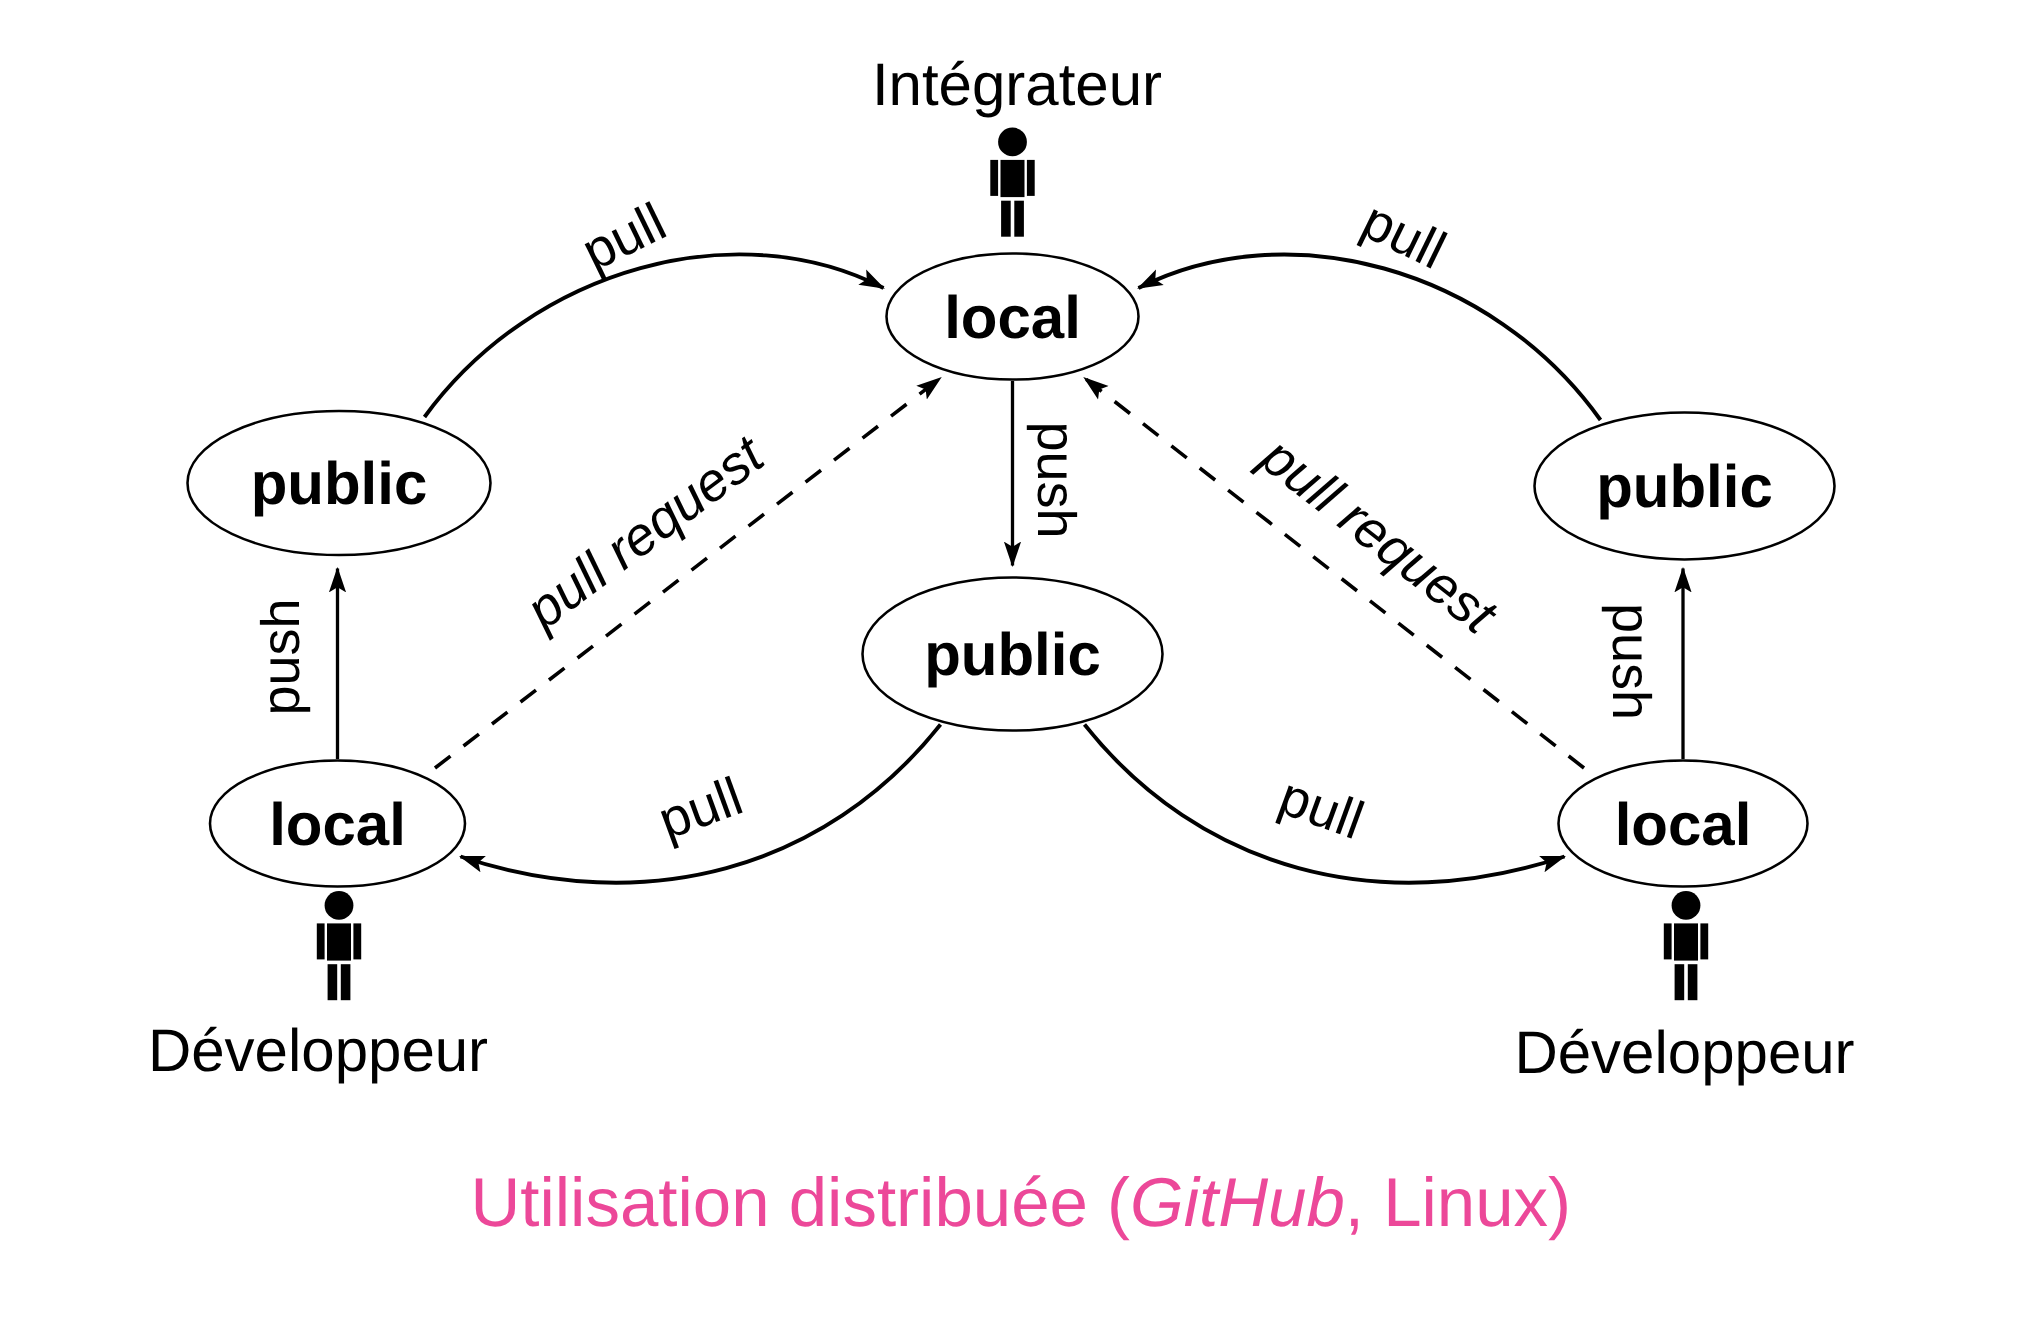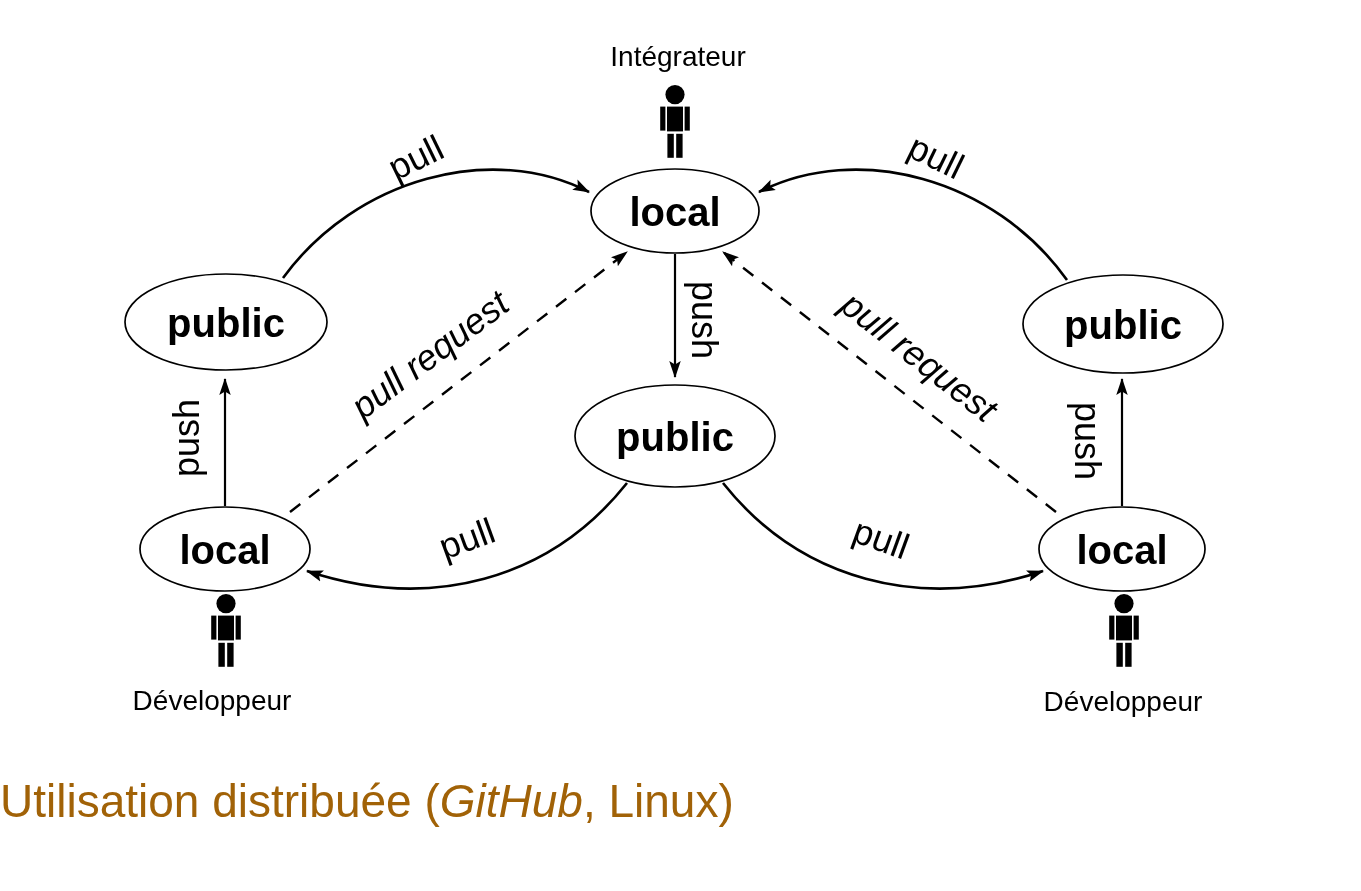--- a/index.html
+++ b/index.html
@@ -14,30 +14,30 @@
   .canvas{position:absolute;left:0;top:0;}
   .lbl{
     position:absolute;
     white-space:nowrap;
     transform:translate(-50%,-50%);
     font-size:36px;
     line-height:1;
     color:#000;
   }
   .node-lbl{font-size:40px;font-weight:bold;}
-  .actor-lbl{font-size:28px;}
+  .actor-lbl{font-size:40px;}
   .edge-lbl{font-size:36px;}
   .italic{font-style:italic;}
   .caption{
     position:absolute;
     left:0;top:776px;width:100%;
-    text-align:left;
+    text-align:center;
     font-size:46px;
     line-height:1.1;
-    color:#a16207;
+    color:#ec4899;
   }
   svg ellipse{fill:#ffffff;stroke:#000;stroke-width:1.7;}
   .edge{fill:none;stroke:#000;stroke-width:2.6;}
   .edge.thin{stroke-width:2.2;}
   .edge.dashed{stroke-width:2.4;stroke-dasharray:13 11;}
   .person{fill:#000;stroke:none;}
 </style>
 </head>
 <body>
 

